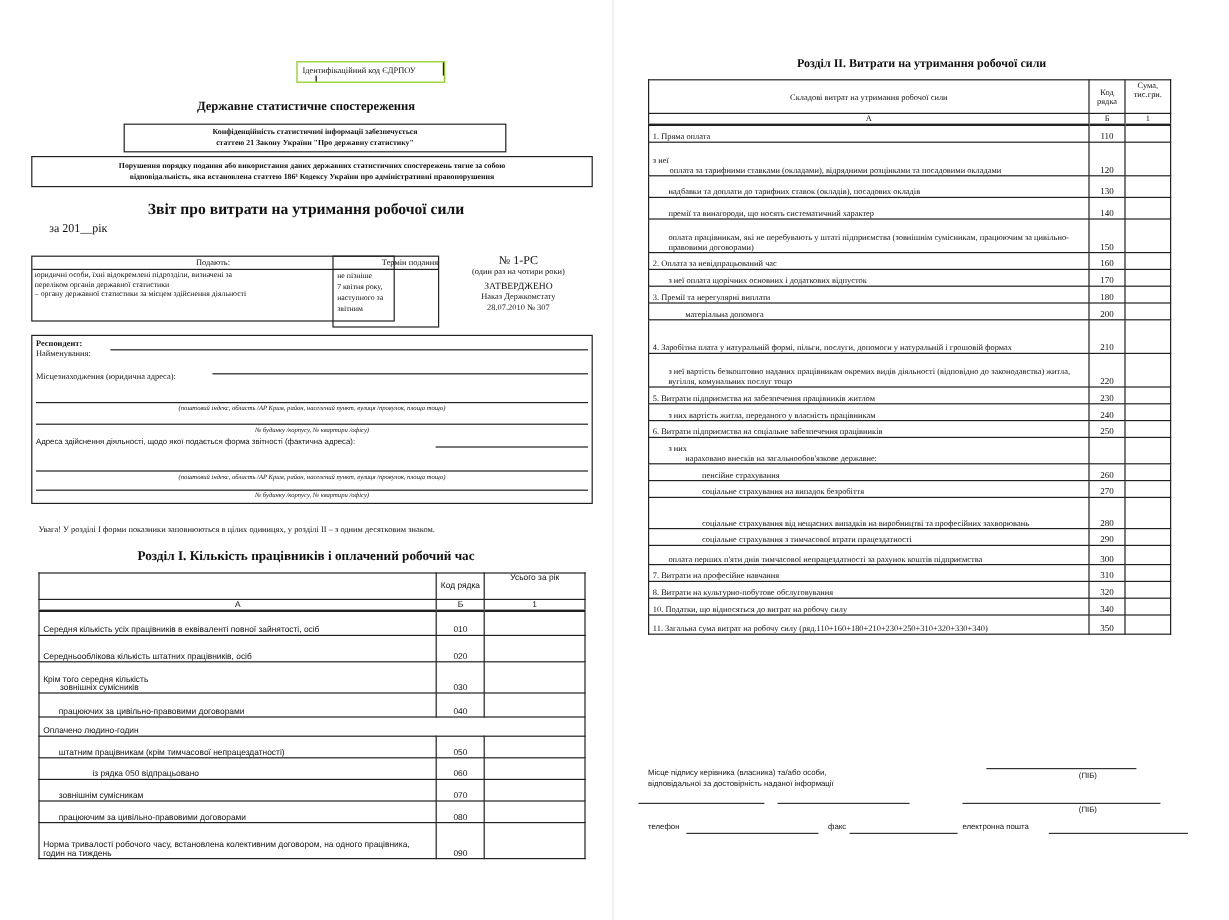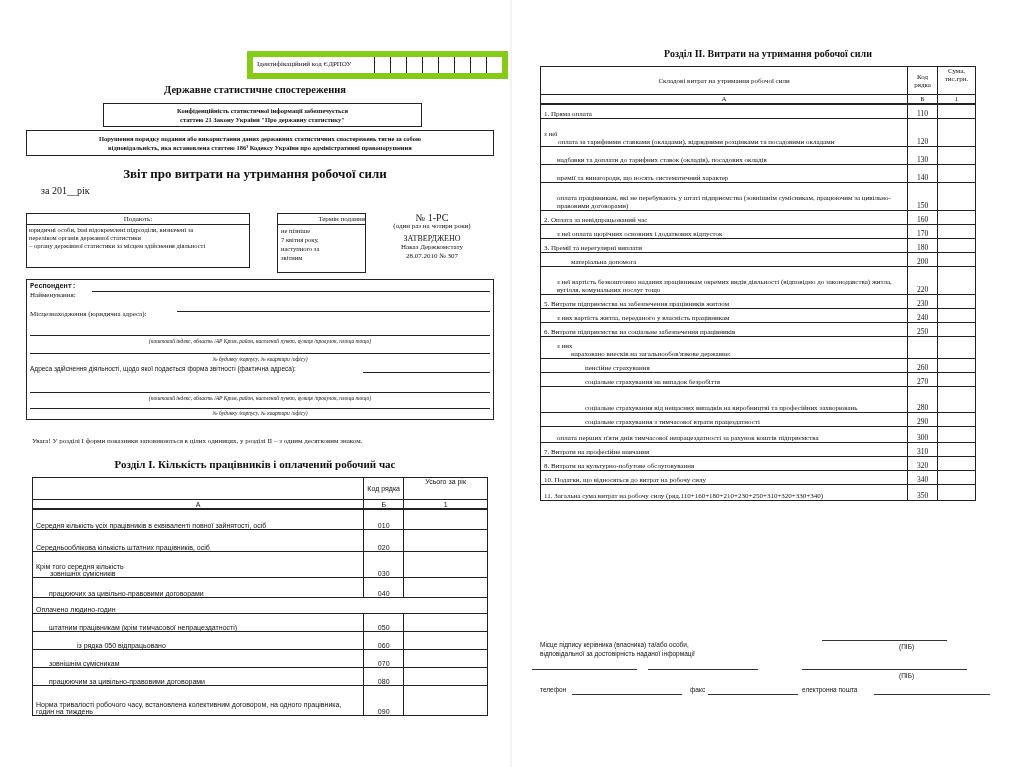--- a/index.html
+++ b/index.html
@@ -9,33 +9,33 @@
   }
   .page { position:absolute; top:0; height:767px; background:#fff; }
   .page-left { left:0; width:510px; }
   .page-right { left:512px; width:512px; }
   .sep { position:absolute; left:510px; top:0; width:2px; height:767px; background:#f2f2f2; }
 
   .abs { position:absolute; }
   .box { position:absolute; border:1px solid #222; box-sizing:border-box; }
 
   
-  .edrpou { left:247px; top:51px; height:16px; display:flex; border:6px solid #84cc16; }
+  .edrpou { left:247px; top:51px; height:16px; display:flex; border:1px solid #84cc16;flex-direction:column; }
   .edrpou .lbl { font-size:7px; padding:3px 5px 0 4px; width:112px; border-right:1px solid #222; white-space:nowrap; }
   .edrpou .cell { width:15px; border-right:1px solid #222; height:100%; }
   .edrpou .cell:last-child { border-right:none; }
 
   .title1 { left:0; width:510px; top:84px; text-align:center; font-weight:bold; font-size:10.5px; }
   .conf { left:103px; top:103px; width:319px; height:24px; font-size:6.5px; font-weight:bold; text-align:center; line-height:9px; padding-top:2px; }
   .viol { left:26px; top:130px; width:468px; height:26px; font-size:6.5px; font-weight:bold; text-align:center; line-height:9px; padding-top:3px; }
   .report-title { left:0; width:510px; top:166px; text-align:center; font-weight:bold; font-size:13px; }
   .report-year { left:0; width:510px; top:185px; font-size:10px;margin-left:41px; }
 
   
-  .submit { left:26px; top:213px; width:224px; height:55px; font-size:6.5px; }
+  .submit { left:26px; top:213px; width:303px; height:55px; font-size:6.5px; }
   .submit .hdr { text-align:center; font-size:7px; border-bottom:1px solid #222; padding:1px 0; }
   .submit .body { padding:1px 2px; line-height:8px; }
   .deadline { left:277px; top:213px; width:89px; height:60px; font-size:6.5px; border-width:1px 1.5px 1.5px 1px; }
   .deadline .hdr { text-align:right; font-size:7px; border-bottom:1px solid #222; padding:1px 0; }
   .deadline .body { padding:1px 3px; line-height:9px; }
   .formno { left:372px; top:213px; width:120px; text-align:center; font-size:7px; line-height:9px; }
   .formno .num { font-size:10px; }
   .formno .appr { font-size:8px; margin-top:3px; }
 
   
@@ -120,21 +120,21 @@
   </div>
   <div class="abs formno">
     <div class="num">№ 1-РС</div>
     <div>(один раз на чотири роки)</div>
     <div class="appr">ЗАТВЕРДЖЕНО</div>
     <div>Наказ Держкомстату</div>
     <div>28.07.2010  № 307</div>
   </div>
 
   <div class="box resp">
-    <div class="lbl" style="top:2px; font-weight:bold;font-family:Liberation Mono, monospace;">Респондент:</div>
+    <div class="lbl" style="top:2px; font-weight:bold;">Респондент:</div>
     <div class="ln" style="top:11px; left:65px;"></div>
     <div class="lbl" style="top:11px;">Найменування:</div>
     <div class="ln" style="top:31px; left:150px;"></div>
     <div class="lbl" style="top:30px;">Місцезнаходження (юридична адреса):</div>
     <div class="ln" style="top:55px;"></div>
     <div class="hint" style="top:58px;">(поштовий індекс, область /АР Крим, район, населений пункт, вулиця /провулок, площа тощо)</div>
     <div class="ln" style="top:73px;"></div>
     <div class="hint" style="top:76px;">№ будинку /корпусу, № квартири /офісу)</div>
     <div class="ln" style="top:92px; left:336px;"></div>
     <div class="lbl" style="top:85px; font-family:'Liberation Sans',sans-serif; font-size:6.5px;">Адреса здійснення діяльності, щодо якої подається форма звітності (фактична адреса):</div>
@@ -287,20 +287,25 @@
           <td>3.  Премії та нерегулярні виплати</td>
           <td class="code">180</td>
           <td></td>
         </tr>
         <tr style="height: 14px;">
           <td class="i2">матеріальна допомога</td>
           <td class="code">200</td>
           <td></td>
         </tr>
         <tr style="height: 28px;">
+          <td>4. Заробітна плата у натуральній формі, пільги, послуги, допомоги у натуральній і грошовій формах</td>
+          <td class="code">210</td>
+          <td></td>
+        </tr>
+        <tr style="height: 28px;">
           <td class="i1">з неї вартість безкоштовно наданих працівникам окремих видів діяльності (відповідно до законодавства) житла, вугілля, комунальних послуг тощо</td>
           <td class="code">220</td>
           <td></td>
         </tr>
         <tr style="height: 14px;">
           <td>5.  Витрати підприємства на забезпечення працівників житлом</td>
           <td class="code">230</td>
           <td></td>
         </tr>
         <tr style="height: 14px;">

